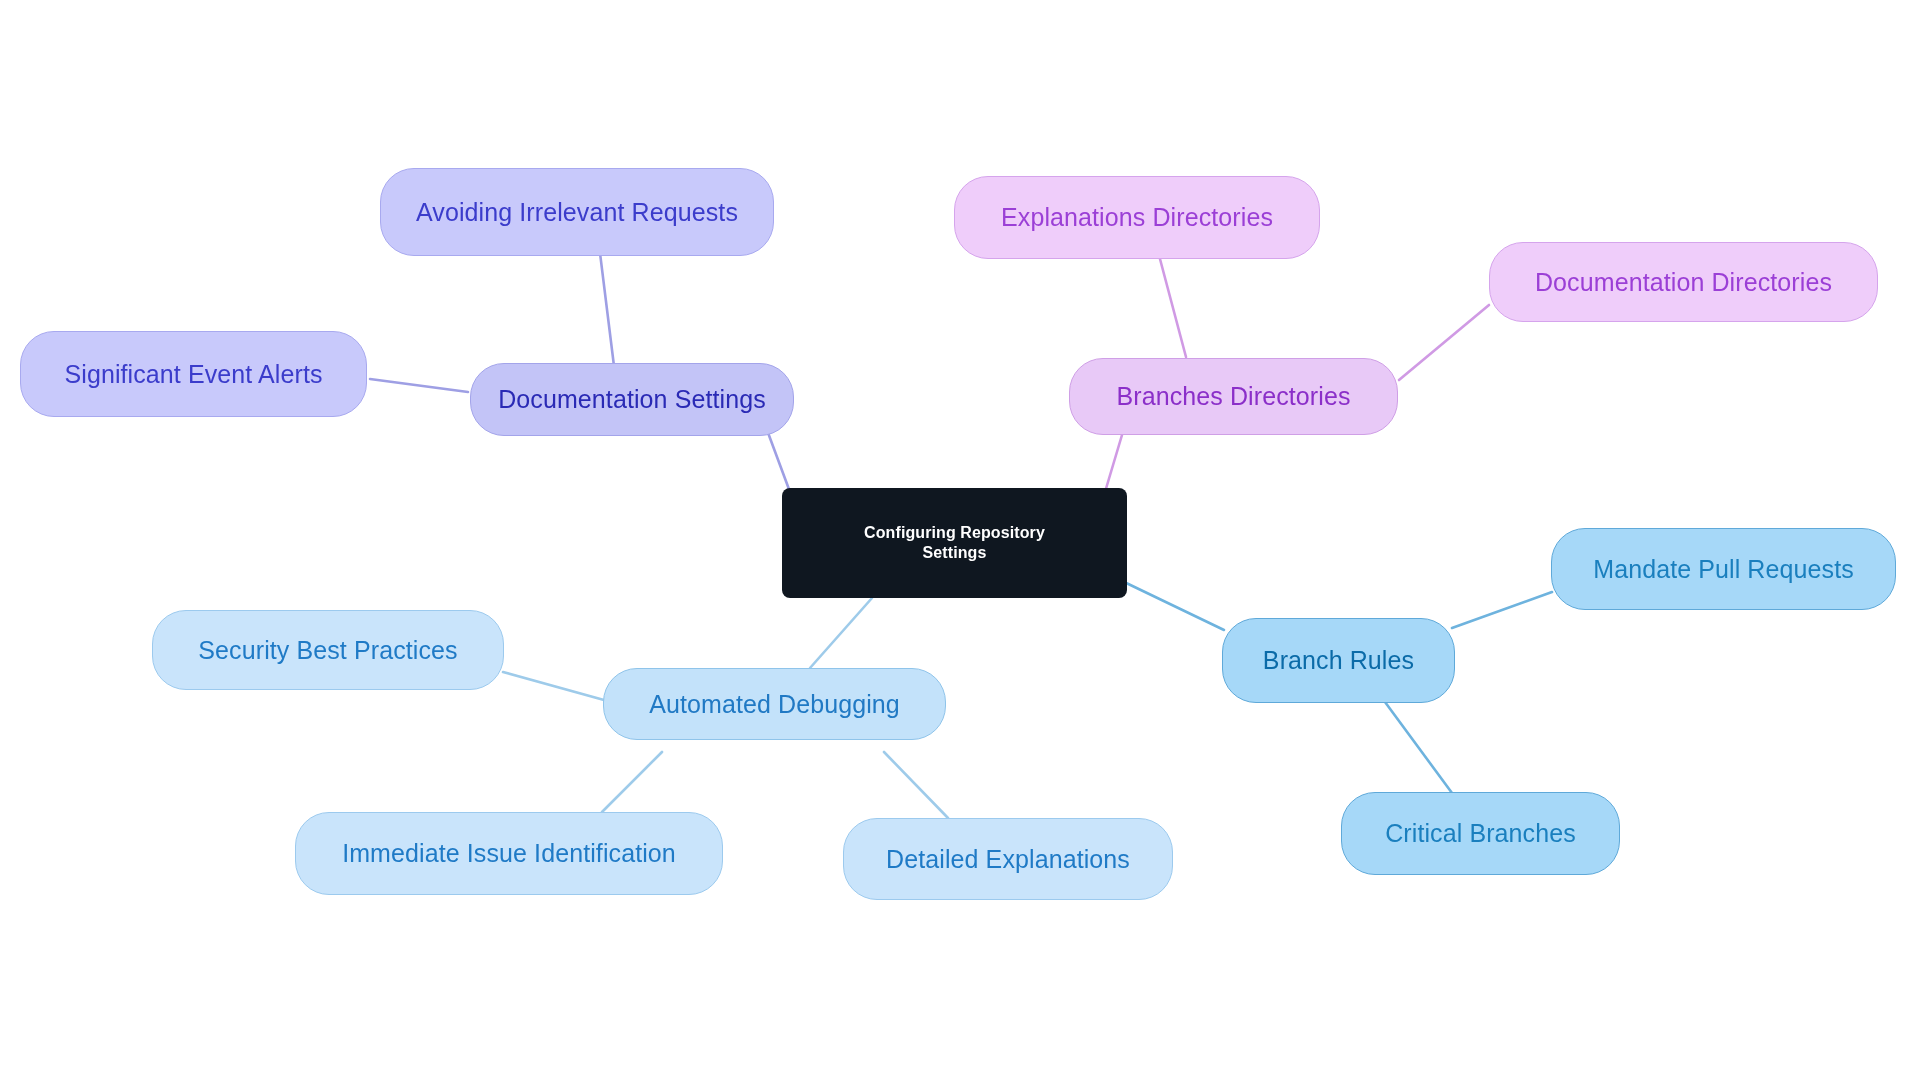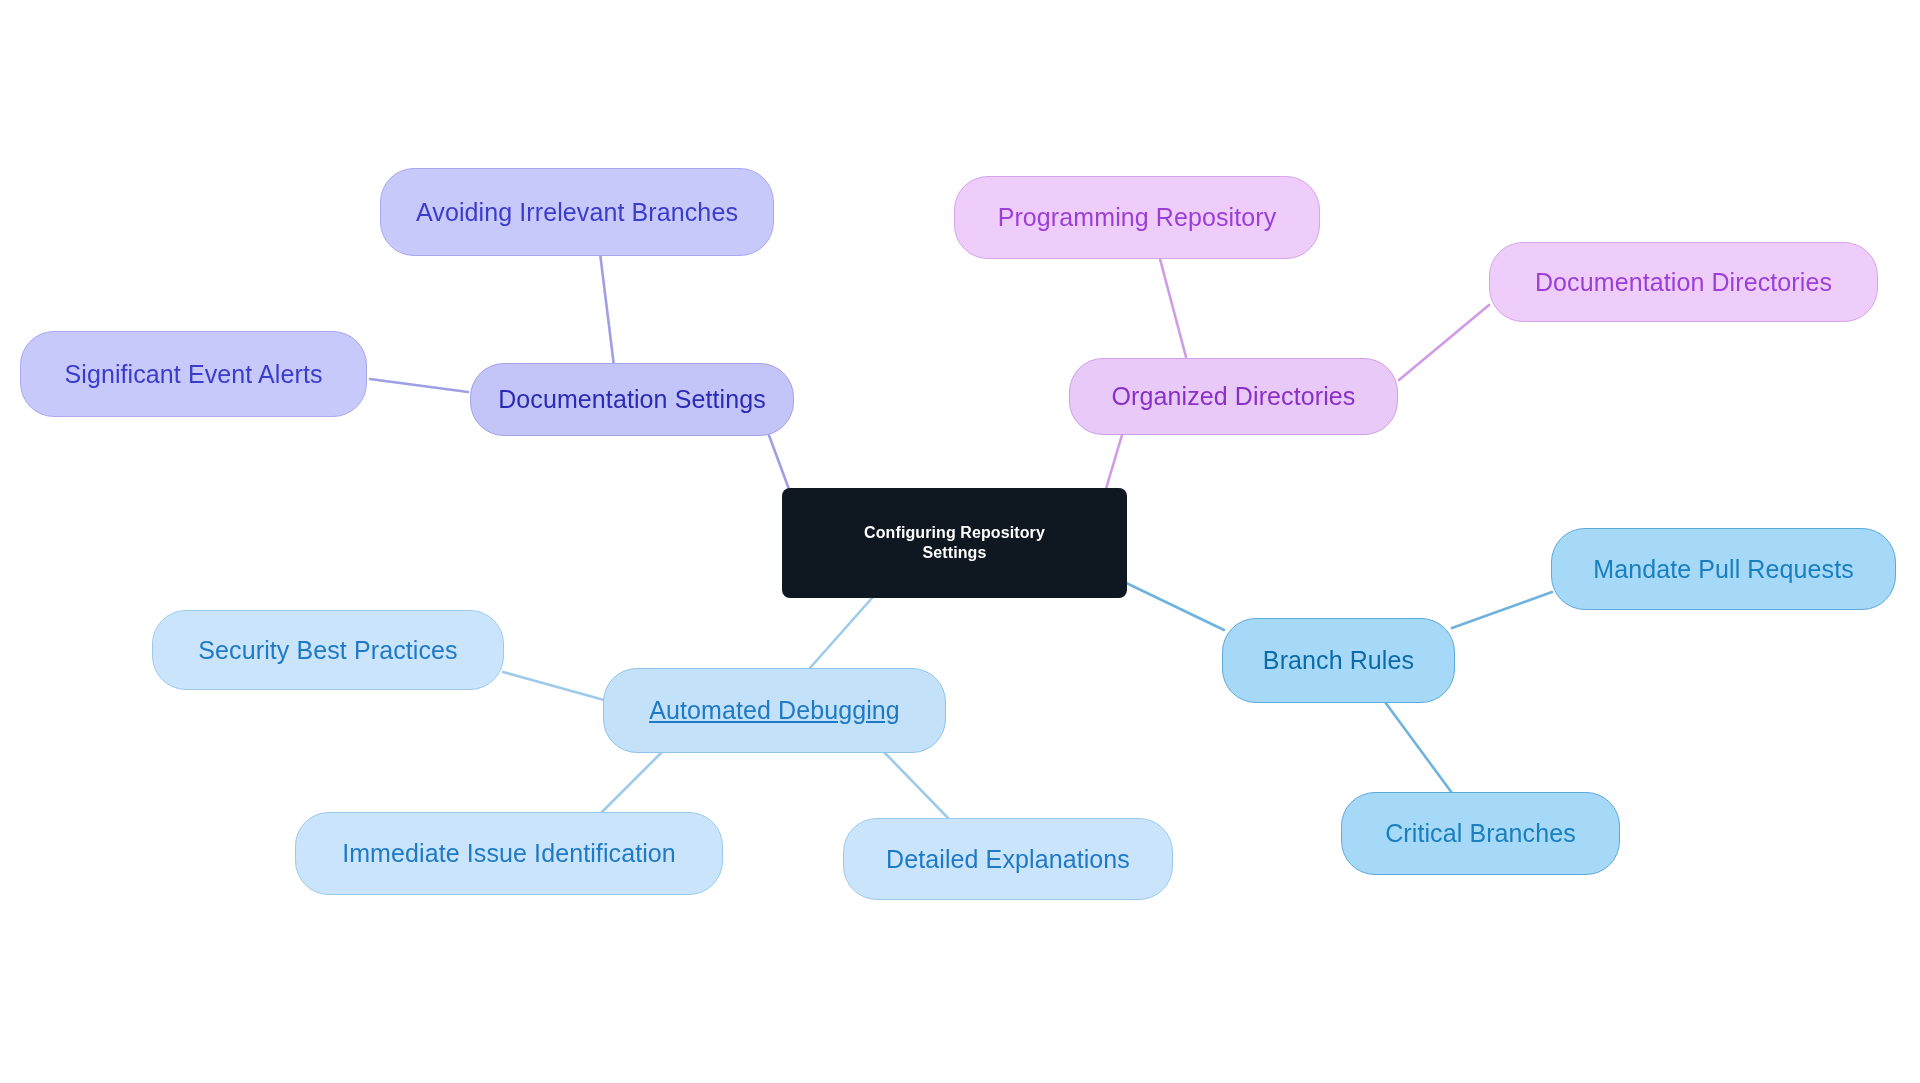--- a/index.html
+++ b/index.html
@@ -72,26 +72,26 @@
       <line x1="1385" y1="702" x2="1452" y2="793" stroke="#6eb3de" stroke-width="2.6" stroke-linecap="round"></line>
       <line x1="872" y1="598" x2="810" y2="668" stroke="#9ecbea" stroke-width="2.6" stroke-linecap="round"></line>
       <line x1="604" y1="700" x2="503" y2="672" stroke="#9ecbea" stroke-width="2.6" stroke-linecap="round"></line>
       <line x1="662" y1="752" x2="602" y2="812" stroke="#9ecbea" stroke-width="2.6" stroke-linecap="round"></line>
       <line x1="884" y1="752" x2="948" y2="818" stroke="#9ecbea" stroke-width="2.6" stroke-linecap="round"></line>
     </svg>
   <div id="nodes">
       <div class="node node-root" style="left: 782px; top: 488px; width: 345px; height: 110px; background: rgb(15, 23, 32); border-color: rgb(15, 23, 32); color: rgb(255, 255, 255);"><span>Configuring Repository
 Settings</span></div>
       <div class="node node-branch" style="left: 470px; top: 363px; width: 324px; height: 73px; background: rgb(195, 196, 247); border-color: rgb(163, 164, 234); color: rgb(42, 42, 181);"><span>Documentation Settings</span></div>
-      <div class="node node-leaf" style="left: 380px; top: 168px; width: 394px; height: 88px; background: rgb(200, 201, 251); border-color: rgb(168, 169, 239); color: rgb(59, 60, 203);"><span>Avoiding Irrelevant Branches</span></div>
+      <div class="node node-leaf" style="left: 380px; top: 168px; width: 394px; height: 88px; background: rgb(200, 201, 251); border-color: rgb(168, 169, 239); color: rgb(59, 60, 203);"><span>Avoiding Irrelevant Requests</span></div>
       <div class="node node-leaf" style="left: 20px; top: 331px; width: 347px; height: 86px; background: rgb(200, 201, 251); border-color: rgb(168, 169, 239); color: rgb(59, 60, 203);"><span>Significant Event Alerts</span></div>
-      <div class="node node-branch" style="left: 1069px; top: 358px; width: 329px; height: 77px; background: rgb(232, 201, 247); border-color: rgb(207, 159, 230); color: rgb(139, 47, 201);"><span>Organized Directories</span></div>
-      <div class="node node-leaf" style="left: 954px; top: 176px; width: 366px; height: 83px; background: rgb(239, 205, 250); border-color: rgb(213, 164, 236); color: rgb(155, 63, 214);"><span>Programming Repository</span></div>
+      <div class="node node-branch" style="left: 1069px; top: 358px; width: 329px; height: 77px; background: rgb(232, 201, 247); border-color: rgb(207, 159, 230); color: rgb(139, 47, 201);"><span>Branches Directories</span></div>
+      <div class="node node-leaf" style="left: 954px; top: 176px; width: 366px; height: 83px; background: rgb(239, 205, 250); border-color: rgb(213, 164, 236); color: rgb(155, 63, 214);"><span>Explanations Directories</span></div>
       <div class="node node-leaf" style="left: 1489px; top: 242px; width: 389px; height: 80px; background: rgb(239, 205, 250); border-color: rgb(213, 164, 236); color: rgb(155, 63, 214);"><span>Documentation Directories</span></div>
       <div class="node node-branch" style="left: 1222px; top: 618px; width: 233px; height: 85px; background: rgb(166, 216, 248); border-color: rgb(95, 169, 217); color: rgb(11, 107, 168);"><span>Branch Rules</span></div>
       <div class="node node-leaf" style="left: 1551px; top: 528px; width: 345px; height: 82px; background: rgb(166, 216, 248); border-color: rgb(95, 169, 217); color: rgb(26, 127, 190);"><span>Mandate Pull Requests</span></div>
       <div class="node node-leaf" style="left: 1341px; top: 792px; width: 279px; height: 83px; background: rgb(166, 216, 248); border-color: rgb(95, 169, 217); color: rgb(26, 127, 190); text-align: right;"><span>Critical Branches</span></div>
-      <div class="node node-branch" style="left: 603px; top: 668px; width: 343px; height: 85px; background: rgb(195, 226, 250); border-color: rgb(143, 196, 234); color: rgb(32, 121, 196); text-decoration: underline;"><span>Automated Debugging</span></div>
+      <div class="node node-branch" style="left: 603px; top: 668px; width: 343px; height: 72px; background: rgb(195, 226, 250); border-color: rgb(143, 196, 234); color: rgb(32, 121, 196);"><span>Automated Debugging</span></div>
       <div class="node node-leaf" style="left: 152px; top: 610px; width: 352px; height: 80px; background: rgb(201, 228, 251); border-color: rgb(156, 202, 238); color: rgb(31, 122, 198);"><span>Security Best Practices</span></div>
       <div class="node node-leaf" style="left: 295px; top: 812px; width: 428px; height: 83px; background: rgb(201, 228, 251); border-color: rgb(156, 202, 238); color: rgb(31, 122, 198);"><span>Immediate Issue Identification</span></div>
       <div class="node node-leaf" style="left: 843px; top: 818px; width: 330px; height: 82px; background: rgb(201, 228, 251); border-color: rgb(156, 202, 238); color: rgb(31, 122, 198);"><span>Detailed Explanations</span></div>
     </div>
 </div>
 
 </body></html>

